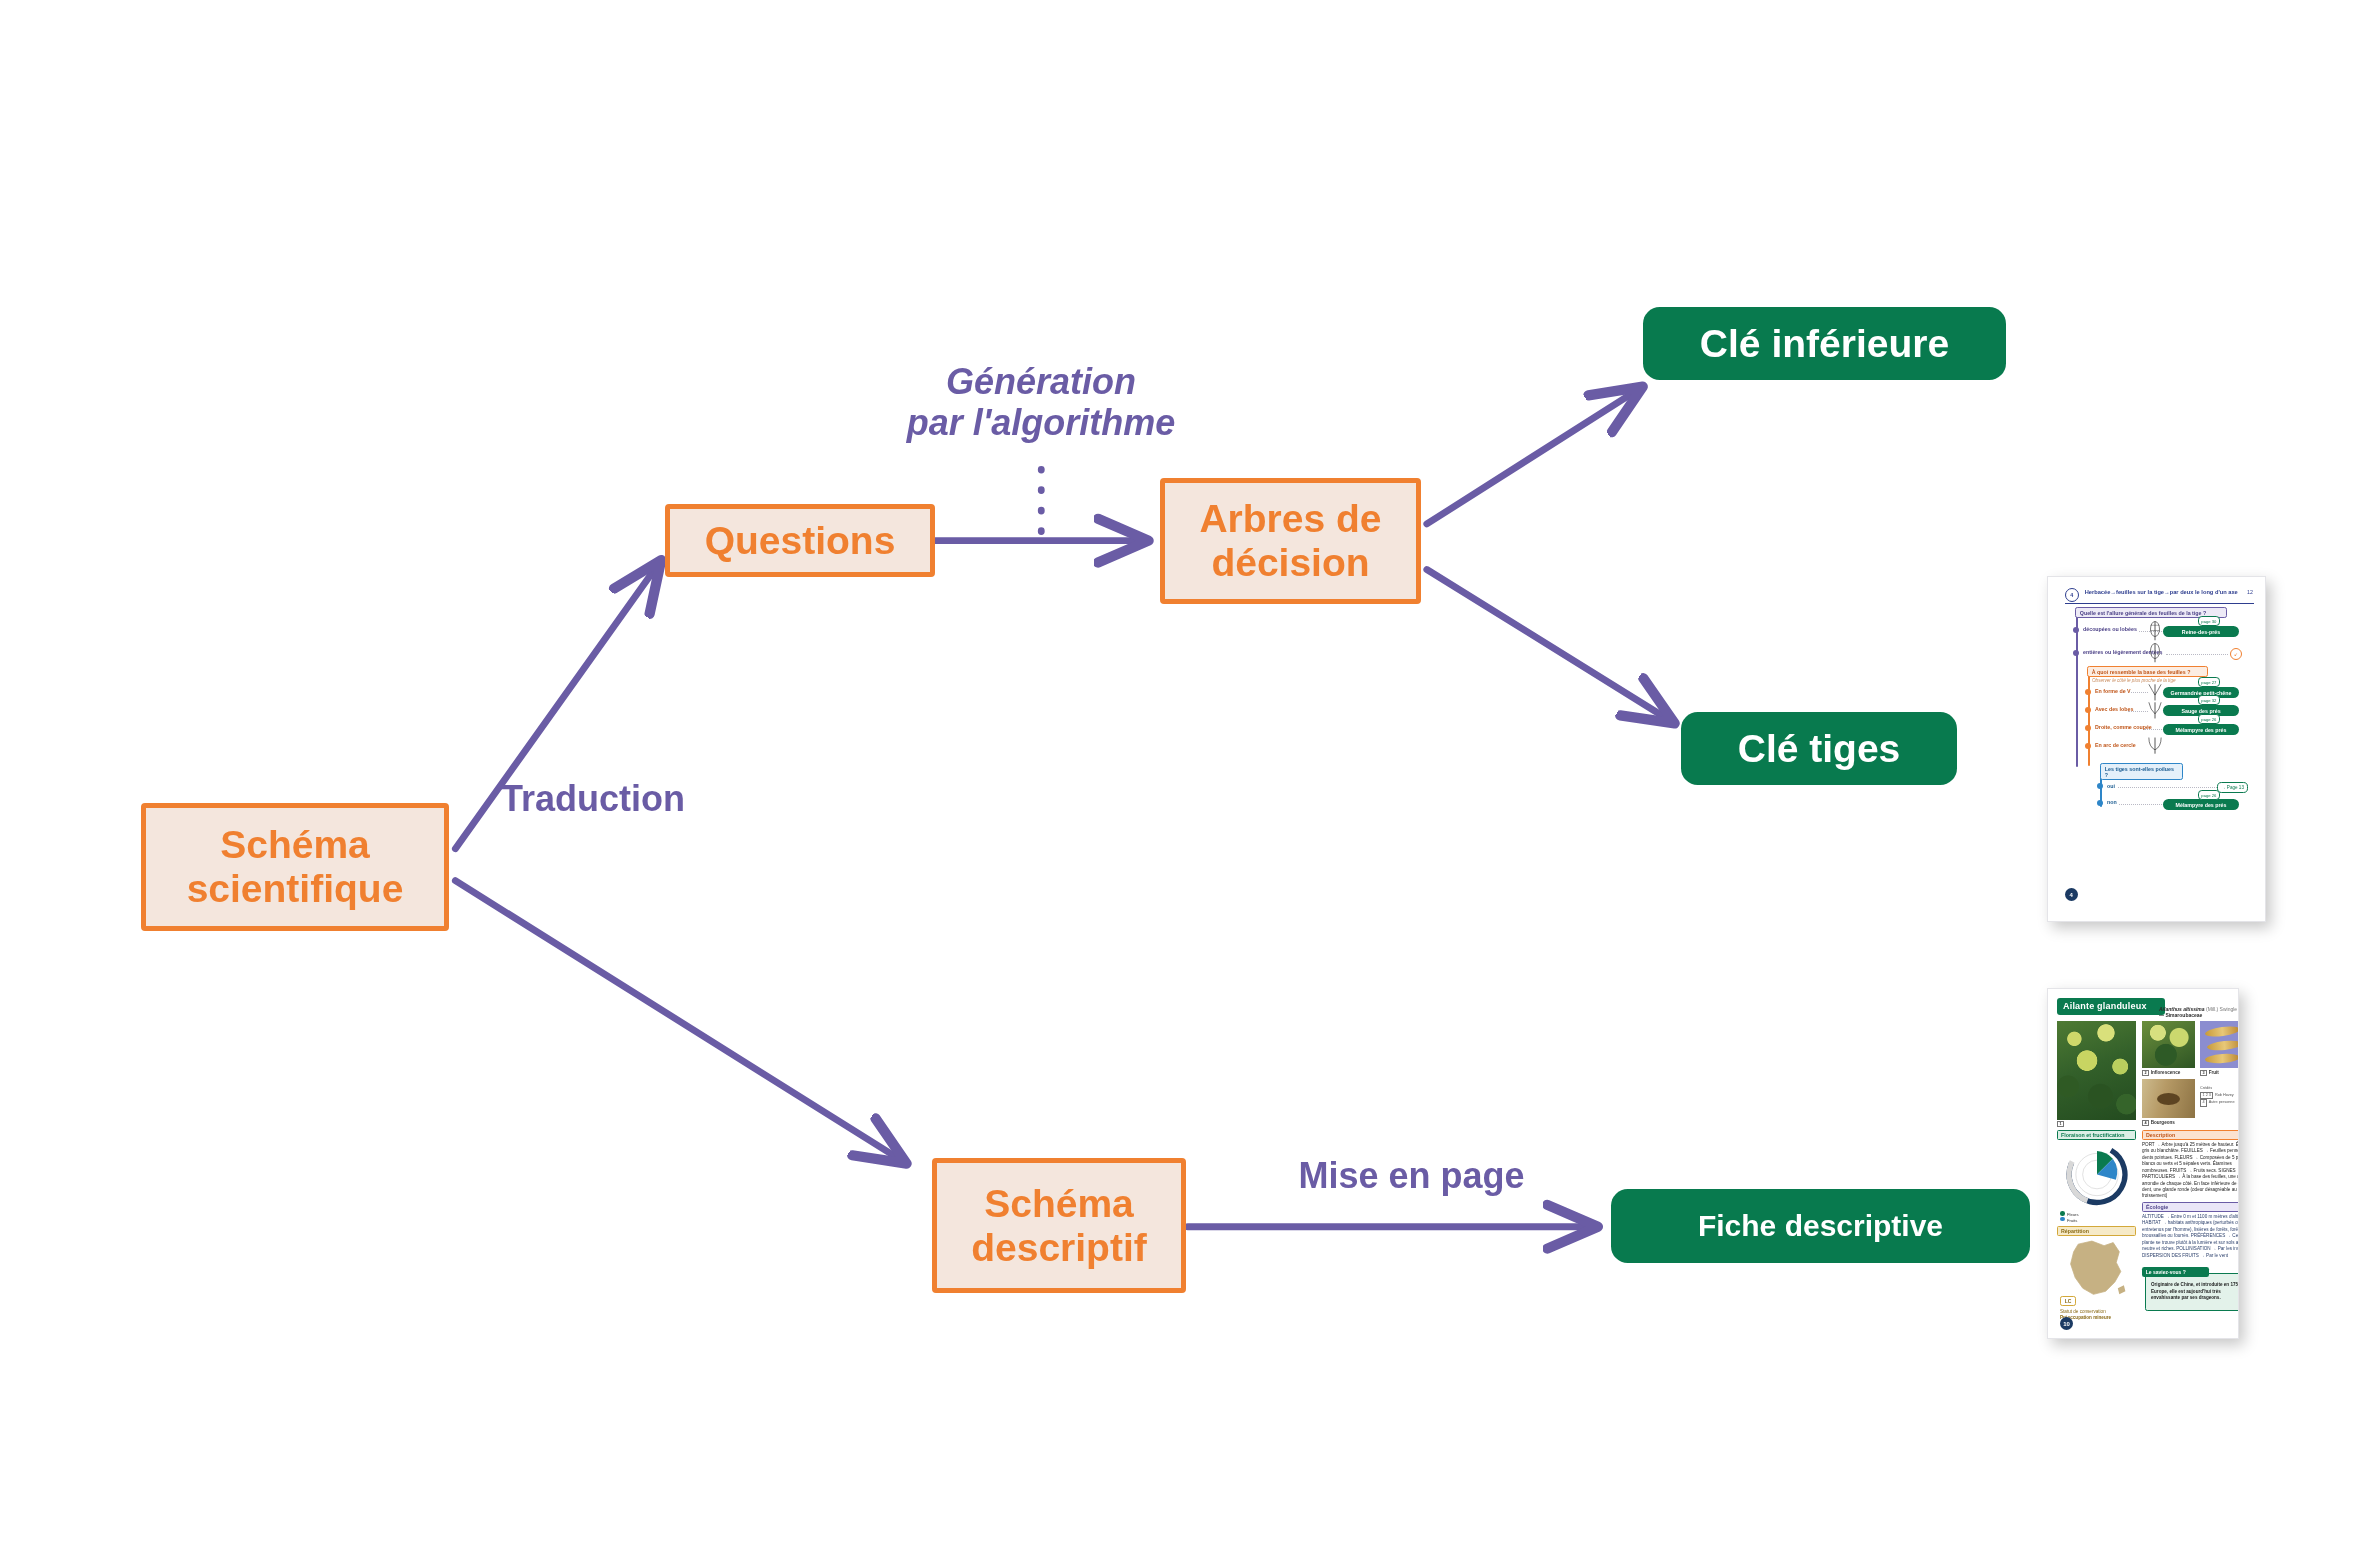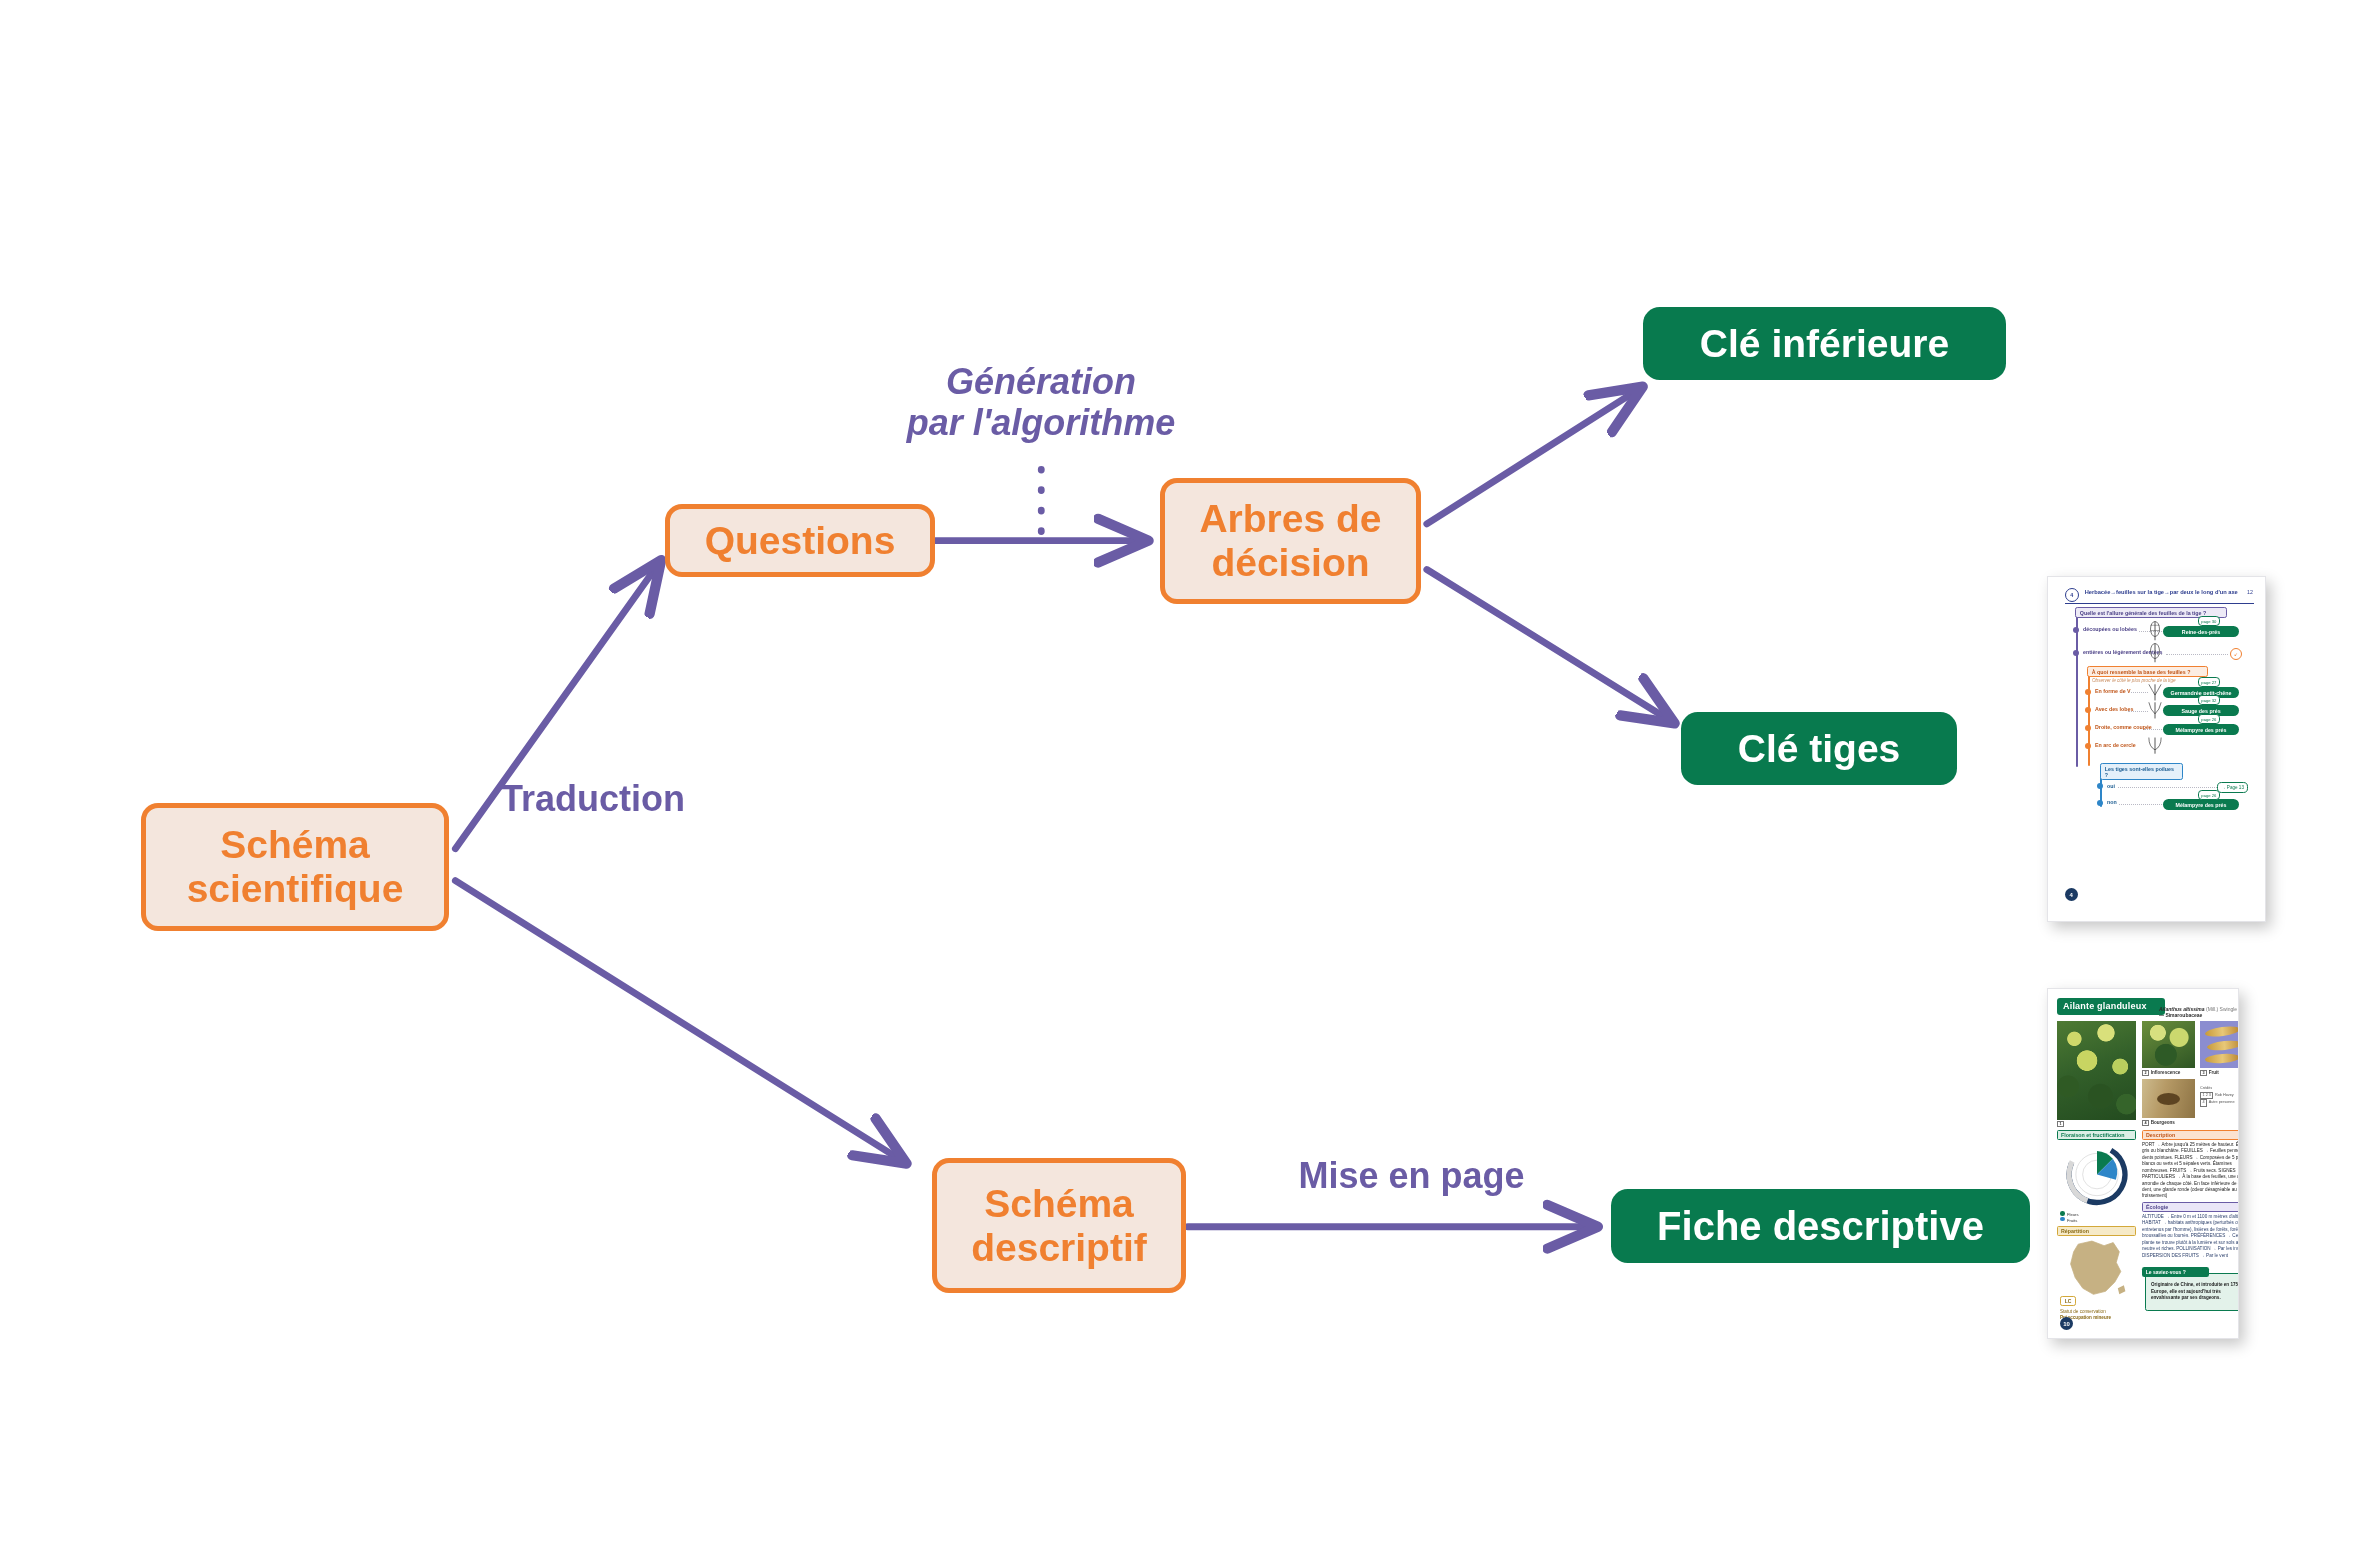--- a/index.html
+++ b/index.html
@@ -18,21 +18,21 @@
     position:absolute;
     box-sizing:border-box;
     display:flex;align-items:center;justify-content:center;
     text-align:center;
     line-height:1.12;
     white-space:pre-line;
   }
   .node.src{
     background:#F4E6DD;
     border:5.3px solid #F08030;
-    border-radius:17px;
+    border-radius:4px;
     color:#F08030;
     font-weight:bold;
   }
   .node.out{
     background:#087A4E;
     border-radius:16.7px;
     color:#ffffff;
     font-weight:bold;
   }
 
@@ -150,21 +150,21 @@
   <div class="node src" style="left:1160px;top:478px;width:261px;height:126px;font-size:39px;">Arbres de
 décision</div>
 
   <div class="node src" style="left:932px;top:1158px;width:254px;height:135px;font-size:39px;">Schéma
 descriptif</div>
 
   <div class="node out" style="left:1643px;top:307px;width:363px;height:73px;font-size:39px;">Clé inférieure</div>
 
   <div class="node out" style="left:1681px;top:712px;width:276px;height:73px;font-size:39px;">Clé tiges</div>
 
-  <div class="node out" style="left:1611px;top:1189px;width:419px;height:74px;font-size:40px;">Fiche descriptive</div>
+  <div class="node out" style="left:1611px;top:1189px;width:419px;height:74px;font-size:30px;">Fiche descriptive</div>
 
   <div class="elabel" style="left:501px;top:778px;width:258px;font-size:36px;text-align:left;">Traduction</div>
 
   <div class="elabel" style="left:859px;top:361px;width:364px;font-size:36px;font-style:italic;">Génération
 par l'algorithme</div>
 
 
   <div class="elabel" style="left:1252px;top:1155px;width:319px;font-size:36px;">Mise en page</div>
 
   <div class="thumb" style="left:2047px;top:576px;width:219px;height:346px;">

